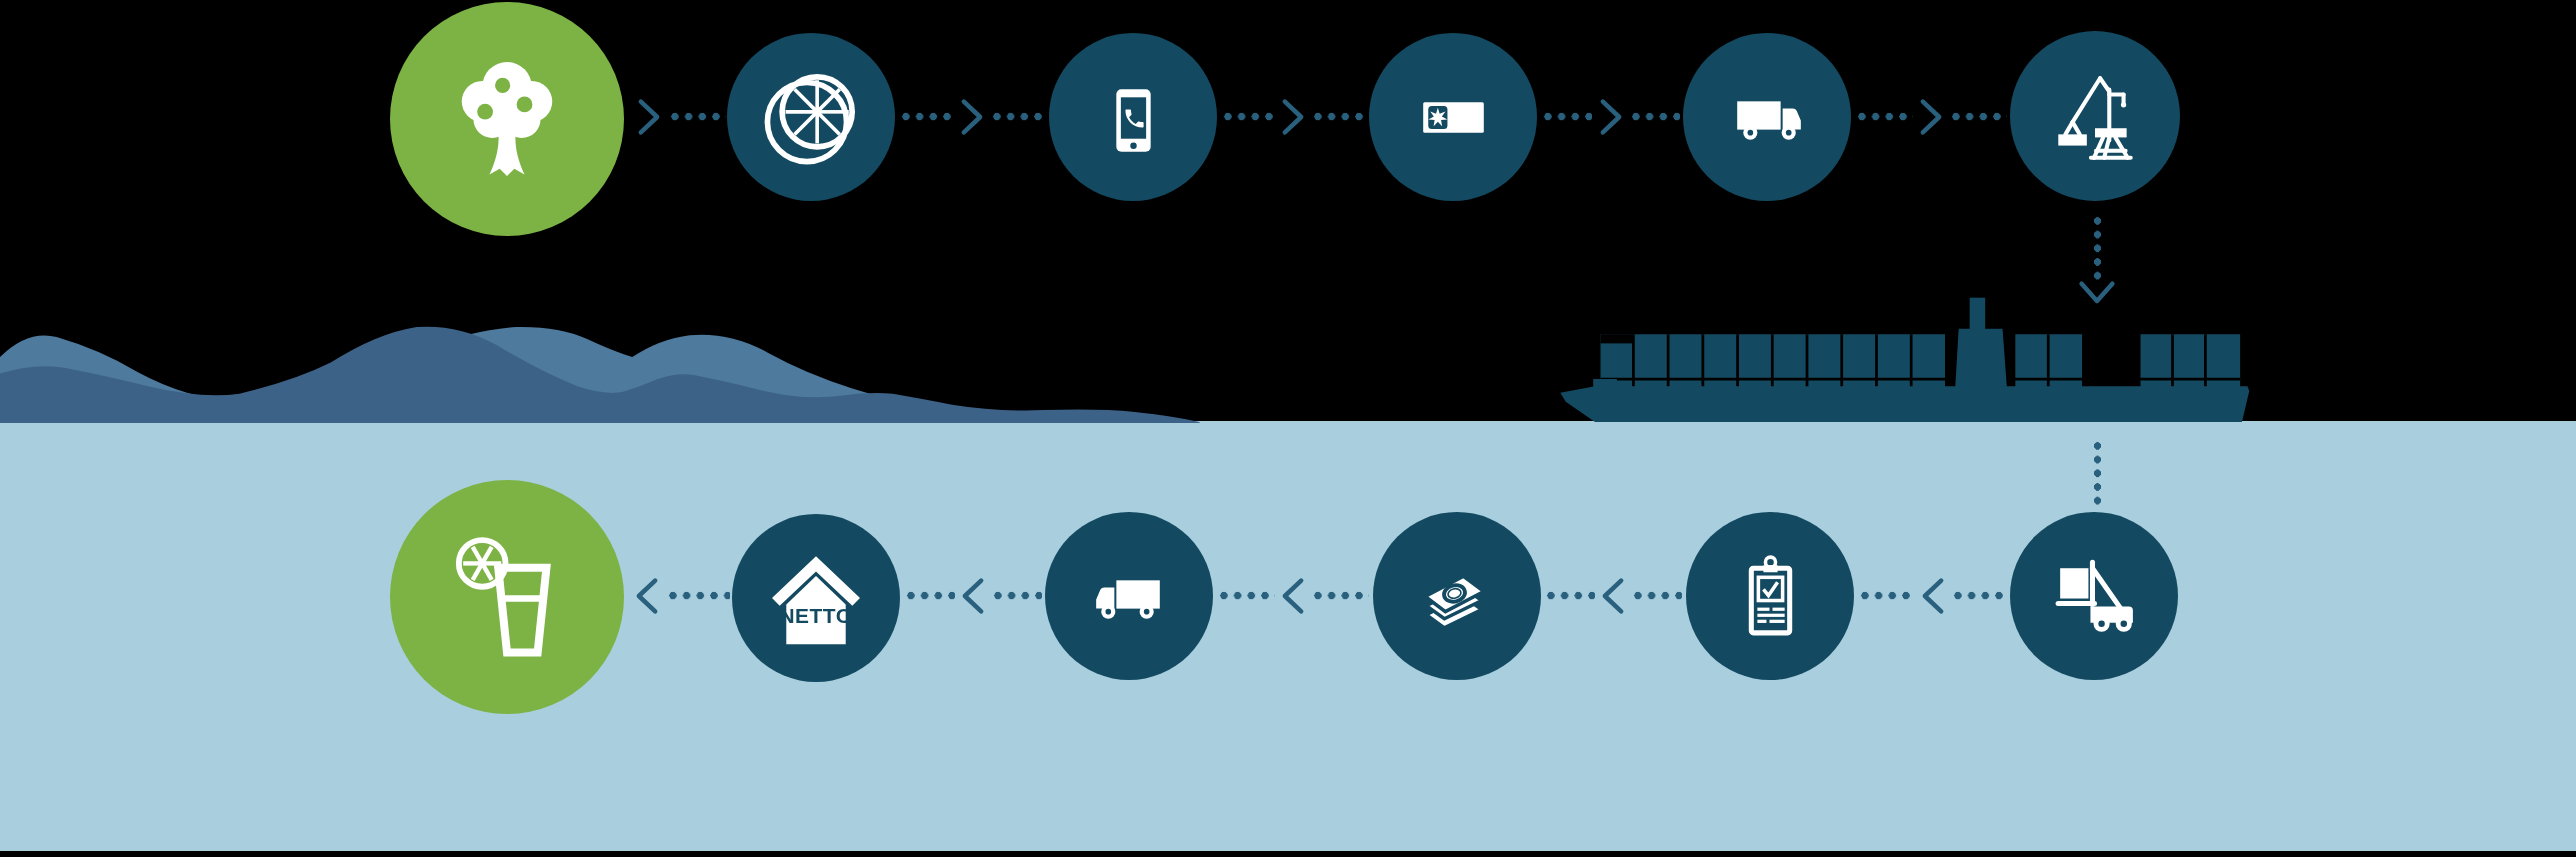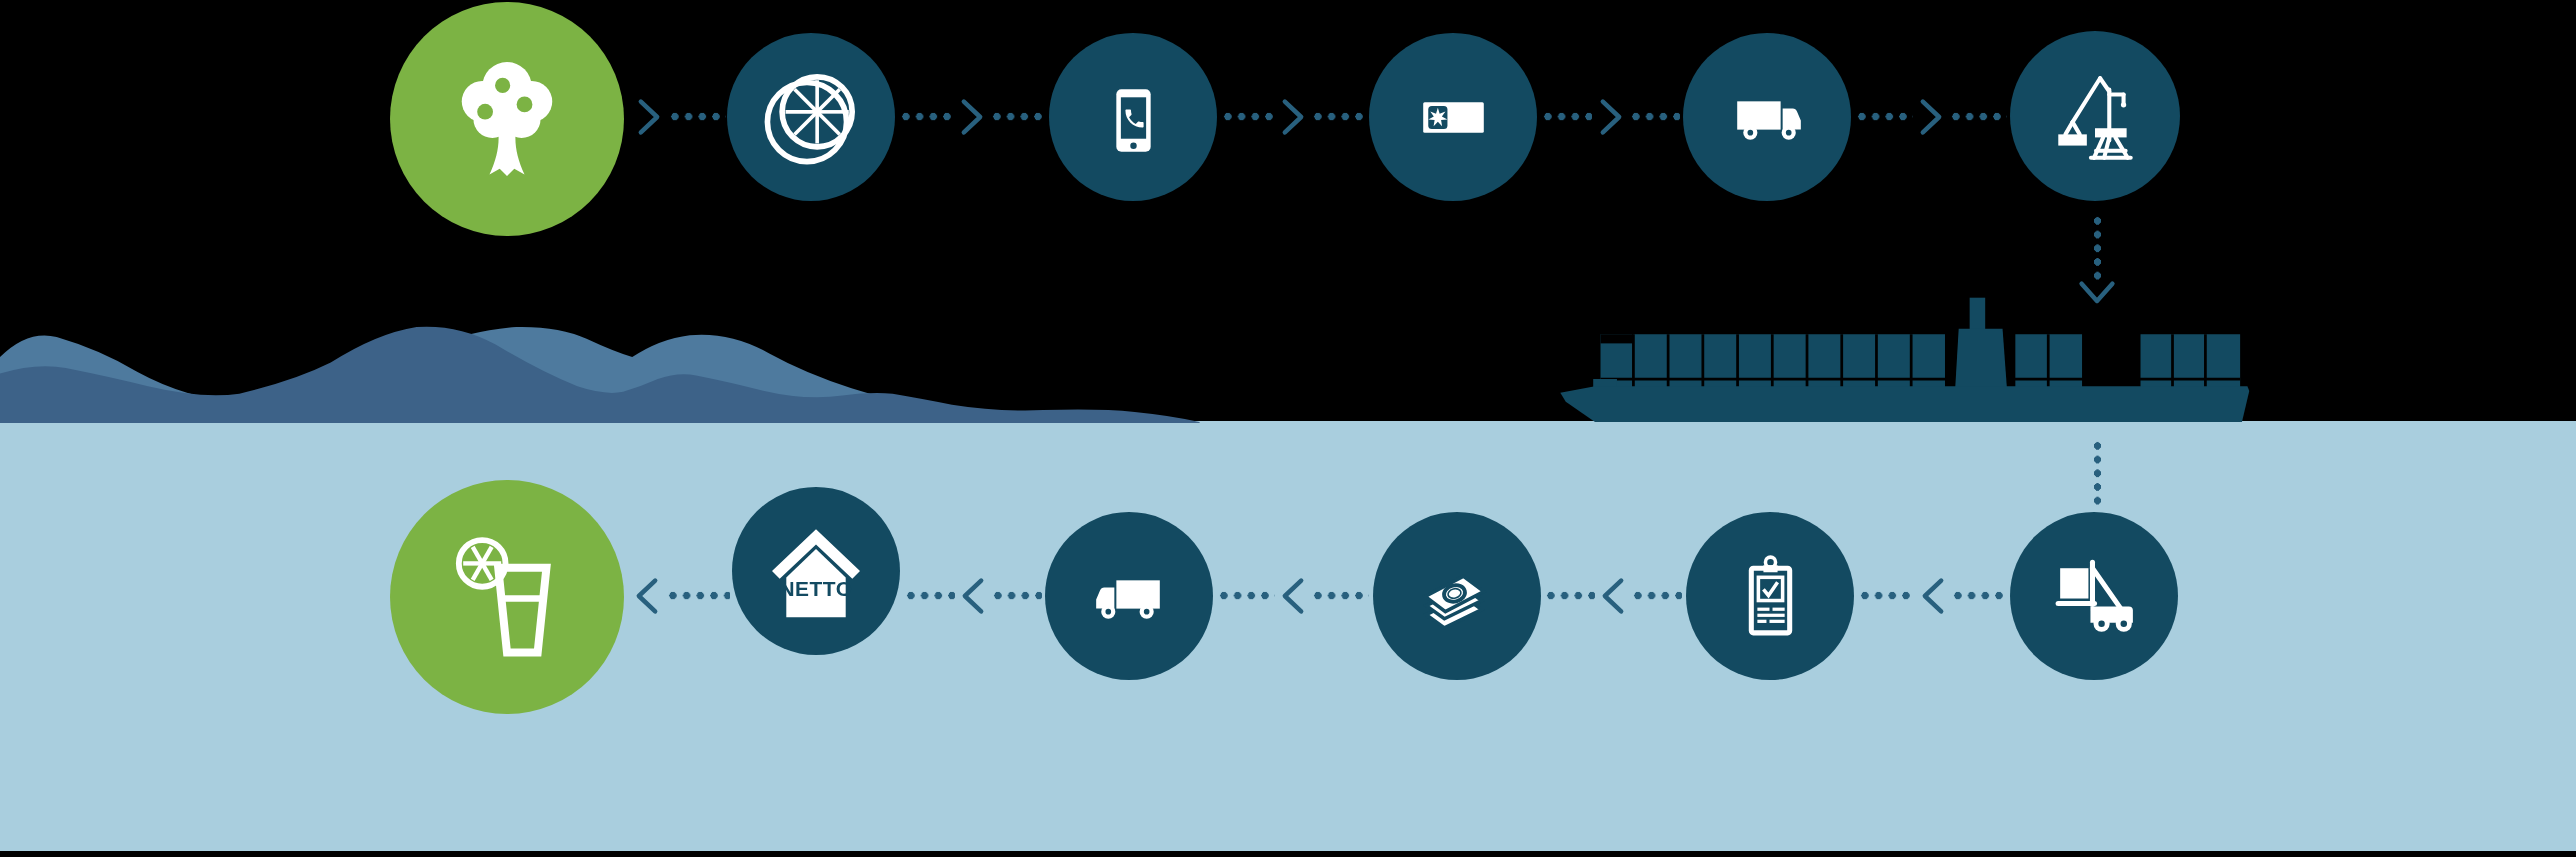--- a/index.html
+++ b/index.html
@@ -234,21 +234,21 @@
     </svg>
   </div>
 
   <div class="connector" style="left:629px;top:577px;width:101px;">
     <svg class="chev" width="24" height="38" viewBox="0 0 26 42">
       <polyline class="s-c" points="22,4 4,21 22,38" stroke-width="5" stroke-linecap="round" stroke-linejoin="round"></polyline>
     </svg>
     <span class="dots-h"></span>
   </div>
 
-  <div class="circle navy-circle" style="left:732px;top:487px;">
+  <div class="circle navy-circle" style="left:732px;top:514px;">
     <svg width="110" height="110" viewBox="0 0 100 100">
       <polygon class="f-w" points="50,12 90,50 83,57 50,26 17,57 10,50"></polygon>
       <polygon class="f-w" points="50,30 77,56 77,92 23,92 23,56"></polygon>
       <text class="netto-text" x="50" y="73" text-anchor="middle">NETTO</text>
     </svg>
   </div>
 
   <div class="connector" style="left:904px;top:577px;width:138px;">
     <span class="dots-h"></span>
     <svg class="chev" width="24" height="38" viewBox="0 0 26 42">

